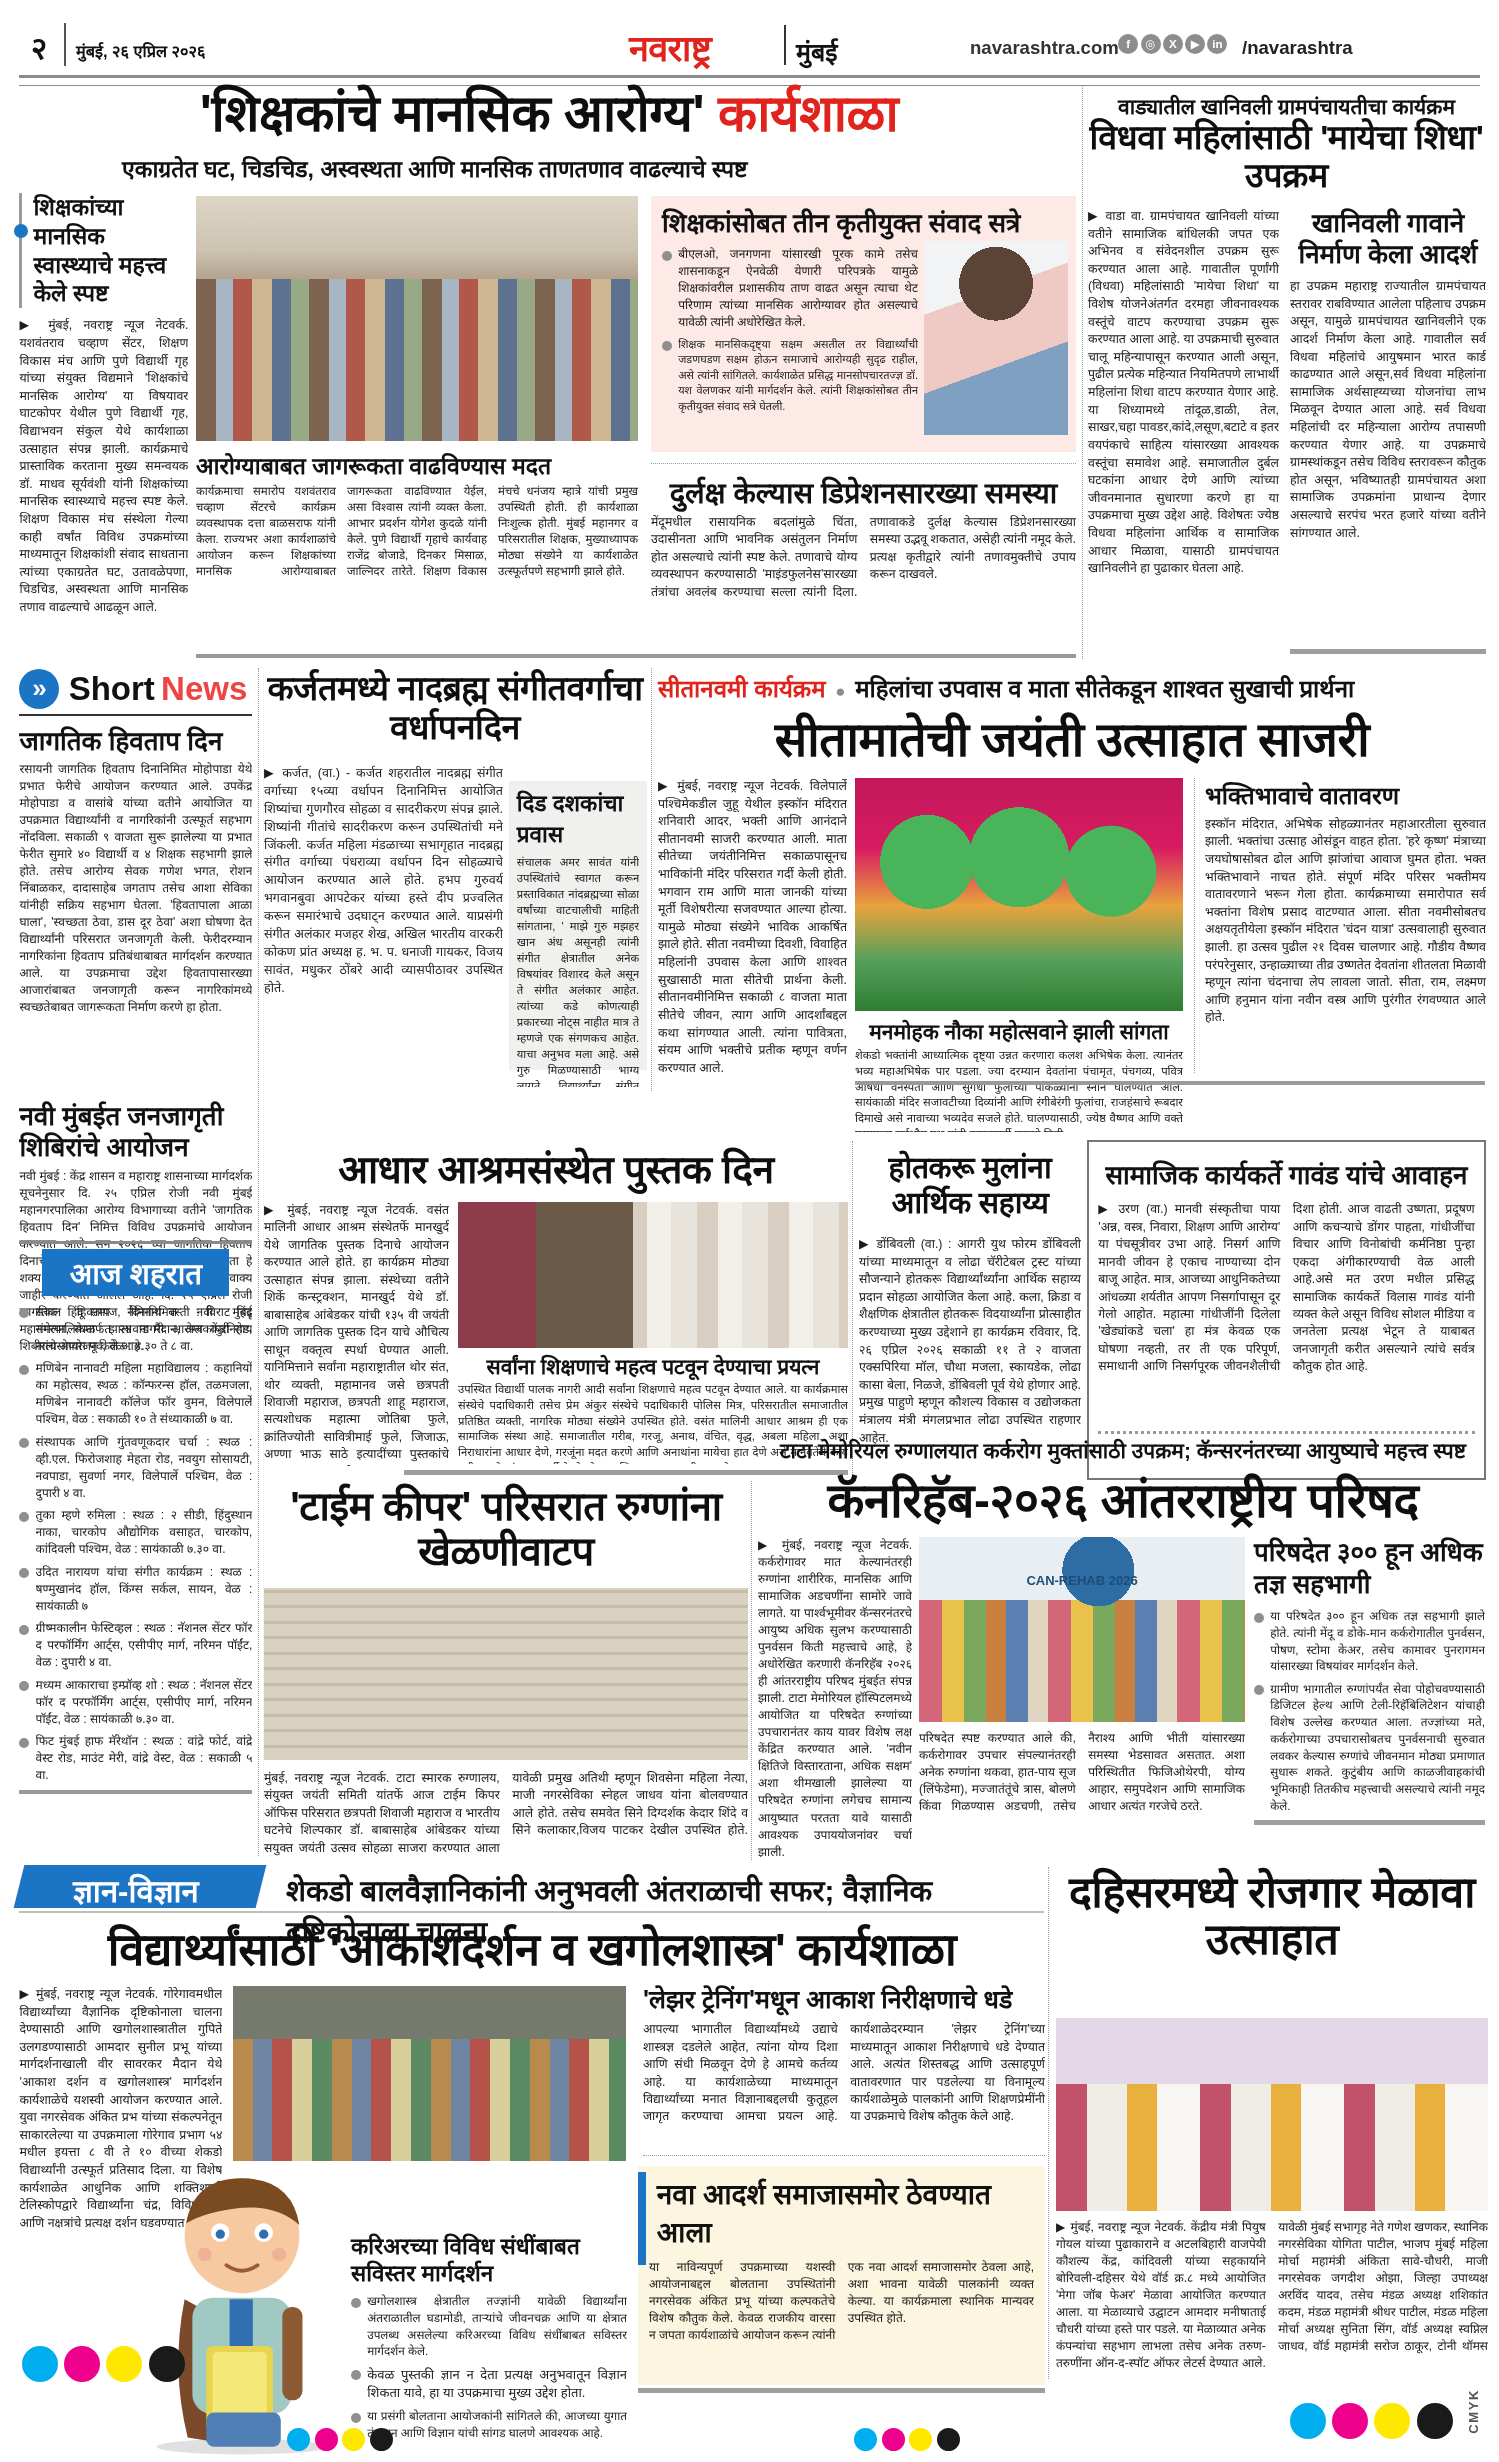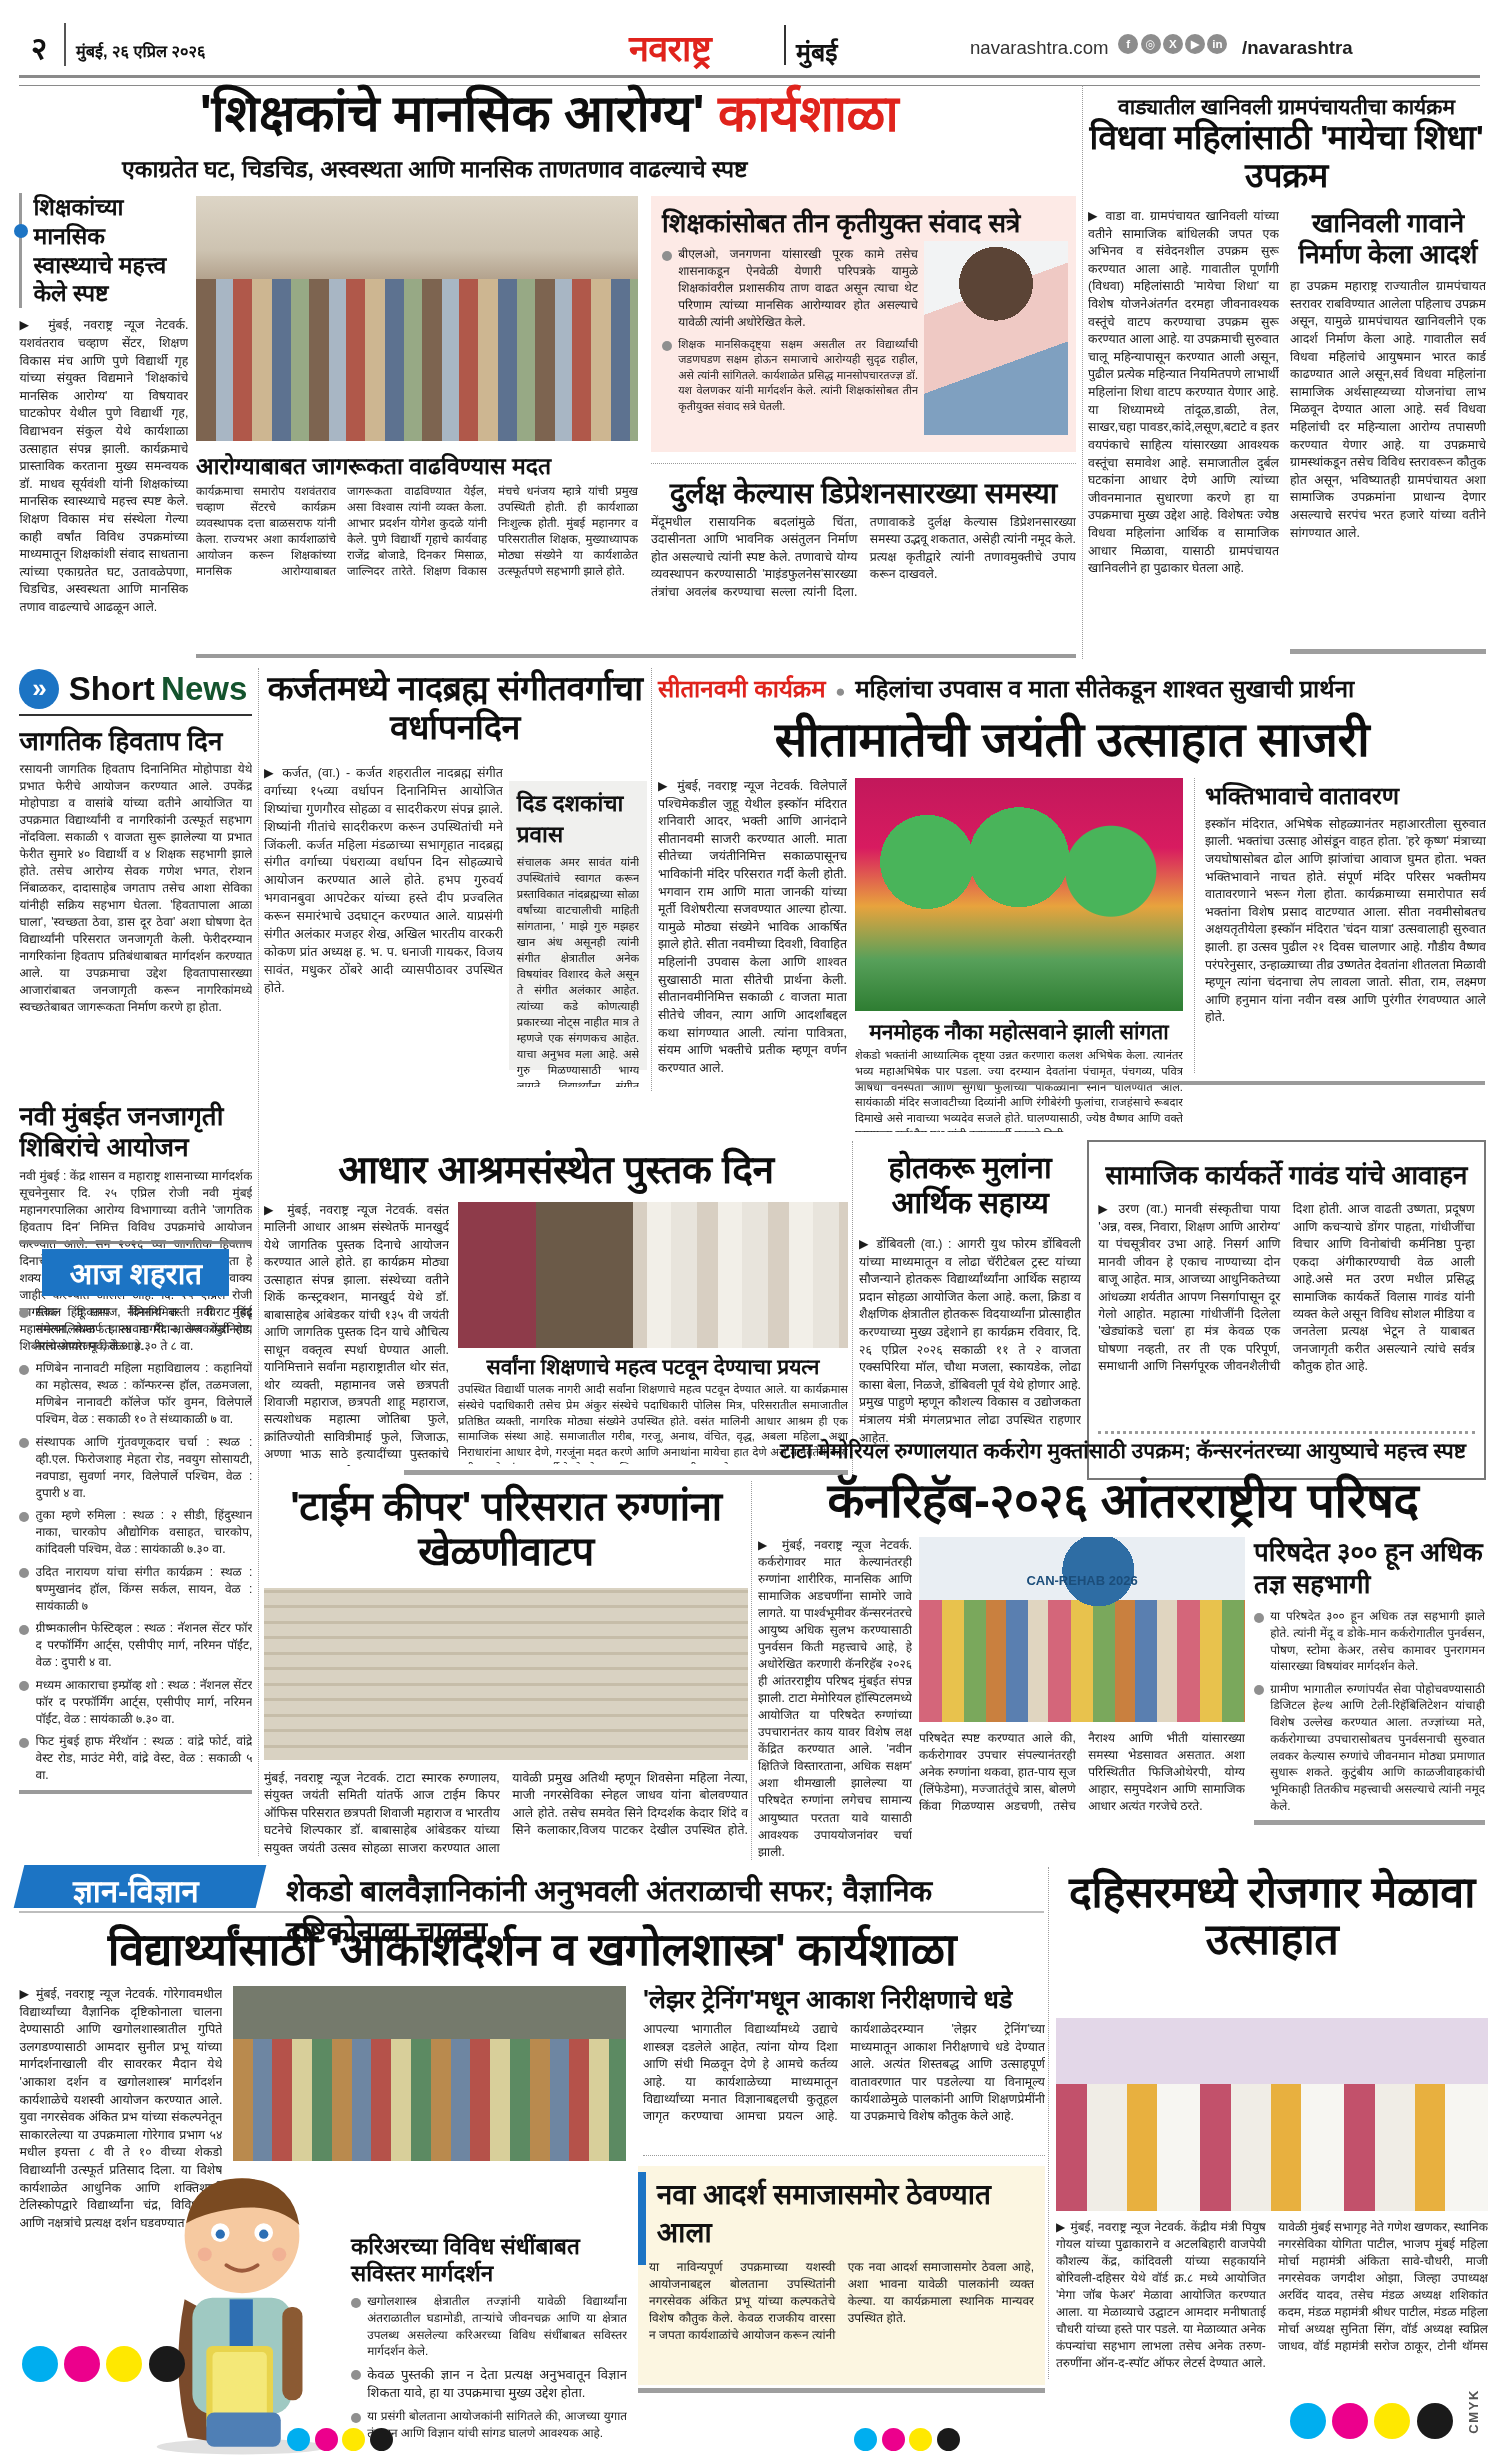--- a/index.html
+++ b/index.html
@@ -39,21 +39,21 @@
 <div class="page">
 
   <div class="abs" style="left:31px;top:26px;font-size:31px;font-weight:bold;">२</div>
   <div class="abs" style="left:64px;top:23px;width:1.6px;height:43px;background:#555;"></div>
   <div class="abs b" style="left:76px;top:40px;font-size:16.3px;">मुंबई, २६ एप्रिल २०२६</div>
 
   <div class="abs masthead" style="left:629px;top:23px;">नवराष्ट्र</div>
   <div class="abs" style="left:784px;top:25px;width:2.3px;height:40px;background:#333;"></div>
   <div class="abs b" style="left:796px;top:34px;font-size:25px;">मुंबई</div>
 
-  <div class="abs" style="left:970px;top:37px;font-size:18.6px;font-weight:normal;color:#333;">navarashtra.com</div>
+  <div class="abs" style="left:970px;top:37px;font-size:18.6px;font-weight:bold;color:#333;">navarashtra.com</div>
   <div class="abs" style="left:1116px;top:34px;">
     <span class="soc">f</span><span class="soc">◎</span><span class="soc">X</span><span class="soc">▶</span><span class="soc">in</span>
   </div>
   <div class="abs b" style="left:1242px;top:37px;font-size:18.6px;color:#222;">/navarashtra</div>
 
   <div class="abs" style="left:19.4px;top:75px;width:1461px;height:7px;border-top:3.1px solid #8a8a8a;border-bottom:1.6px solid #8a8a8a;"></div>
 
   <div class="abs hl ct" style="left:23px;top:87px;width:1052px;font-size:51px;line-height:1.05;">
     <span>'शिक्षकांचे मानसिक आरोग्य'</span>
     <span class="red">कार्यशाळा</span>
@@ -110,21 +110,21 @@
   <div class="abs" style="left:1290px;top:208px;width:196px;">
     <div class="b ct" style="font-size:26px;line-height:1.2;">खानिवली गावाने निर्माण केला आदर्श</div>
     <div class="body-txt" style="margin-top:7.8px;height:365px;font-size:12.4px;">हा उपक्रम महाराष्ट्र राज्यातील ग्रामपंचायत स्तरावर राबविण्यात आलेला पहिलाच उपक्रम असून, यामुळे ग्रामपंचायत खानिवलीने एक आदर्श निर्माण केला आहे. गावातील सर्व विधवा महिलांचे आयुषमान भारत कार्ड काढण्यात आले असून,सर्व विधवा महिलांना सामाजिक अर्थसाह्य्यच्या योजनांचा लाभ मिळवून देण्यात आला आहे. सर्व विधवा महिलांची दर महिन्याला आरोग्य तपासणी करण्यात येणार आहे. या उपक्रमाचे ग्रामस्थांकडून तसेच विविध स्तरावरून कौतुक होत असून, भविष्यातही ग्रामपंचायत अशा सामाजिक उपक्रमांना प्राधान्य देणार असल्याचे सरपंच भरत हजारे यांच्या वतीने सांगण्यात आले.</div>
     <div class="end-rule" style="margin-top:6.2px;"></div>
   </div>
 
   <div class="abs" style="left:19.4px;top:669px;width:233px;">
     <div style="display:flex;align-items:center;border-bottom:2.3px solid #333;padding-bottom:4.7px;">
       <span style="display:inline-block;width:40px;height:40px;border-radius:50%;background:#1c74c4;color:#fff;font-size:26px;font-weight:bold;text-align:center;line-height:39px;">»</span>
       <span class="b" style="font-size:33px;margin-left:9.3px;">Short</span>
-      <span class="b" style="font-size:33px;margin-left:6.2px;color:#14532d;">News</span>
+      <span class="b" style="font-size:33px;margin-left:6.2px;color:#ef4444;">News</span>
     </div>
     <div class="b" style="font-size:26px;margin-top:6.2px;">जागतिक हिवताप दिन</div>
     <div class="body-txt" style="font-size:12px;height:332px;margin-top:3.1px;">रसायनी जागतिक हिवताप दिनानिमित मोहोपाडा येथे प्रभात फेरीचे आयोजन करण्यात आले. उपकेंद्र मोहोपाडा व वासांबे यांच्या वतीने आयोजित या उपक्रमात विद्यार्थ्यांनी व नागरिकांनी उत्स्फूर्त सहभाग नोंदविला. सकाळी ९ वाजता सुरू झालेल्या या प्रभात फेरीत सुमारे ४० विद्यार्थी व ४ शिक्षक सहभागी झाले होते. तसेच आरोग्य सेवक गणेश भगत, रोशन निंबाळकर, दादासाहेब जगताप तसेच आशा सेविका यांनीही सक्रिय सहभाग घेतला. 'हिवतापाला आळा घाला', 'स्वच्छता ठेवा, डास दूर ठेवा' अशा घोषणा देत विद्यार्थ्यांनी परिसरात जनजागृती केली. फेरीदरम्यान नागरिकांना हिवताप प्रतिबंधाबाबत मार्गदर्शन करण्यात आले. या उपक्रमाचा उद्देश हिवतापासारख्या आजारांबाबत जनजागृती करून नागरिकांमध्ये स्वच्छतेबाबत जागरूकता निर्माण करणे हा होता.</div>
     <div class="b" style="font-size:26px;line-height:1.2;margin-top:7.8px;">नवी मुंबईत जनजागृती शिबिरांचे आयोजन</div>
     <div class="body-txt" style="font-size:12px;height:256px;margin-top:4.7px;">नवी मुंबई : केंद्र शासन व महाराष्ट्र शासनाच्या मार्गदर्शक सूचनेनुसार दि. २५ एप्रिल रोजी नवी मुंबई महानगरपालिका आरोग्य विभागाच्या वतीने 'जागतिक हिवताप दिन' निमित्त विविध उपक्रमांचे आयोजन करण्यात आले. सन २०२६ च्या जागतिक हिवताप दिनाचे 'हिवताप दुरिकरणासाठी कटिबद्ध : आता हे शक्य आहे. आता हे केलेच पाहिजे' - हे घोषवाक्य जाहीर करण्यात आलेले आहे. दि. २५ एप्रिल रोजी जागतिक हिवताप दिनानिमित्त नवी मुंबई महानगरपालिकेमार्फत २४ नागरी आरोग्य केंद्रनिहाय शिबीरांचे आयोजन केले आहे.</div>
   </div>
 
   <div class="abs" style="left:19.4px;top:1241px;width:233px;border-top:3.1px solid #8a8a8a;">
     <div class="blue ct" style="margin:4.7px 23px 0 23px;padding:3.1px 0;color:#fff;font-weight:bold;font-size:29.5px;">आज शहरात</div>
     <div style="margin-top:7.8px;">

